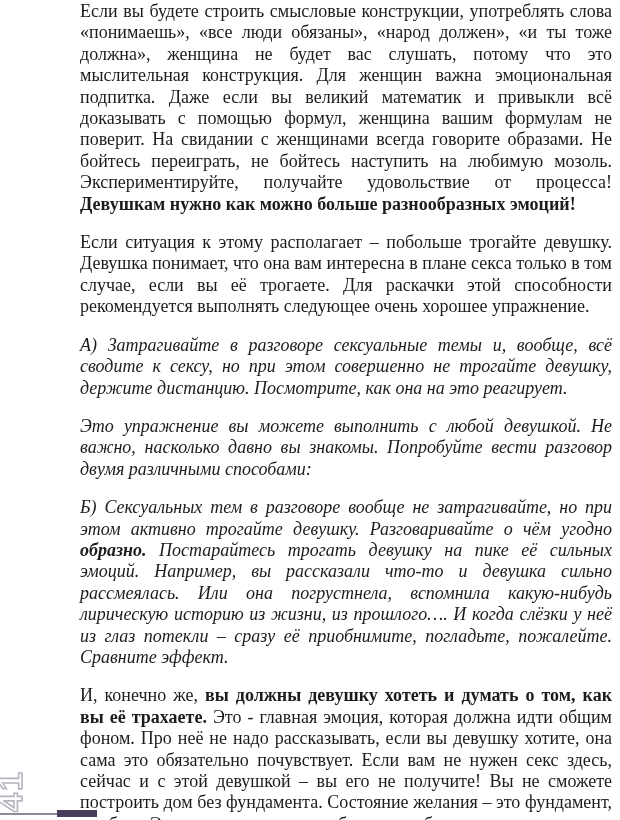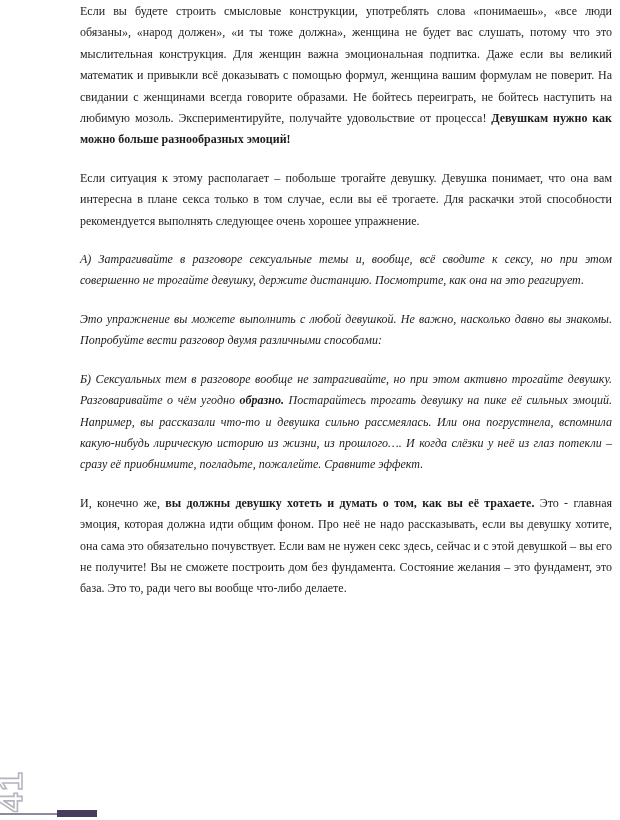--- a/index.html
+++ b/index.html
@@ -24,21 +24,21 @@
     inset:0;
     background:var(--bg);
   }
   .text-column{
     position:absolute;
     left:80px;
     right:8px;
     top:1px;
   }
   .text-column p{
-    font-size:12px;
+    font-size:18px;
     line-height:21.4px;
     text-align:justify;
     margin:0 0 17px 0;
   }
   .text-column p:last-child{margin-bottom:12px;}
   .i{font-style:italic;}
   .b{font-weight:bold;}
   .page-number{
     position:absolute;
     left:27px;

